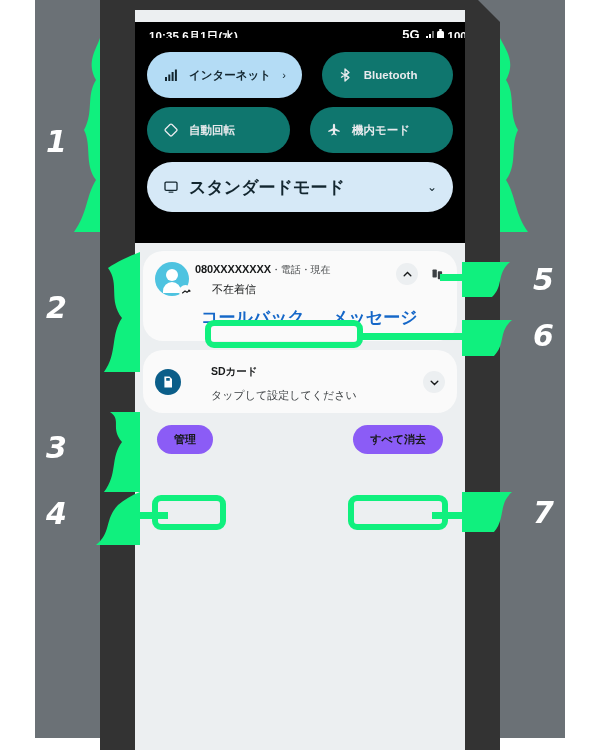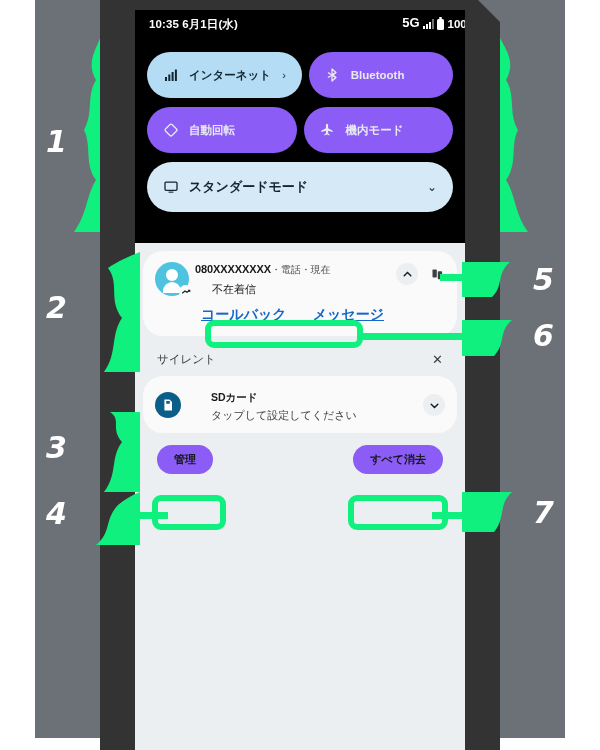--- a/index.html
+++ b/index.html
@@ -12,44 +12,44 @@
 
   
   .bezel{position:absolute;left:100px;top:0;width:400px;height:750px;background:#333333;}
   .bezel-notch{position:absolute;right:0;top:0;width:0;height:0;
     border-left:22px solid transparent;border-top:22px solid #6b7176;}
 
   
   .screen{position:absolute;left:135px;top:10px;width:330px;height:740px;background:#eceff1;overflow:hidden;}
 
   
-  .statusbar{position:absolute;left:0;top:0;width:356px;height:28px;background:#000;
+  .statusbar{position:absolute;left:0;top:12px;width:356px;height:28px;background:#000;
     display:flex;align-items:center;justify-content:space-between;padding:0 14px;box-sizing:border-box;}
   .sb-left{color:#fff;font-size:11.5px;font-weight:bold;letter-spacing:.1px;}
   .sb-right{color:#fff;font-size:11.5px;font-weight:bold;display:flex;align-items:center;gap:3px;}
   .sb-5g{font-size:13px;font-weight:bold;position:relative;top:-2px;}
   .bars{display:inline-block;width:11px;height:10px;position:relative;}
   .bars i{position:absolute;bottom:0;width:2px;background:#fff;display:block;}
   .bars i:nth-child(1){left:0;height:3px;}
   .bars i:nth-child(2){left:3px;height:5px;}
   .bars i:nth-child(3){left:6px;height:7.5px;}
   .bars i:nth-child(4){left:9px;height:10px;opacity:.45;}
   .batt{display:inline-block;width:7px;height:11px;background:#fff;border-radius:1.5px;position:relative;margin-right:1px;}
   .batt:before{content:"";position:absolute;left:2px;top:-2px;width:3px;height:2px;background:#fff;border-radius:1px;}
 
   
   .qs{position:absolute;left:0;top:28px;width:330px;height:205px;background:#000;padding:14px 12px 0;box-sizing:border-box;}
-  .tile-row{display:flex;gap:7px;margin-bottom:9px;}
-  .tile{flex:1;height:46px;border-radius:23px;background:#8b5cf6;display:flex;align-items:center;padding:0 16px;box-sizing:border-box;gap:11px;}
+  .tile-row{display:flex;gap:20px;margin-bottom:9px;}
+  .tile{flex:1;height:46px;border-radius:23px;background:#0f766e;display:flex;align-items:center;padding:0 16px;box-sizing:border-box;gap:11px;}
   .tile.active{background:#b4dcf5;}
   .tile-label{font-size:11.5px;color:#e8eaed;font-weight:bold;white-space:nowrap;}
   .tile.active .tile-label{color:#13262f;}
   .tile .chev-r{margin-left:auto;color:#13262f;font-size:11px;}
   .tile-wide{height:50px;border-radius:25px;background:#d6e9f7;display:flex;align-items:center;padding:0 16px;box-sizing:border-box;gap:11px;margin-top:5px;}
-  .tile-wide .tile-label{color:#13262f;font-size:13px;}
+  .tile-wide .tile-label{color:#13262f;font-size:17px;}
   .tile-wide .chev-d{margin-left:auto;color:#13262f;font-size:12px;}
   .ic{width:15px;height:15px;display:inline-flex;align-items:center;justify-content:center;flex:none;}
   .ic svg{display:block;}
 
   
   .notifs{position:absolute;left:0;top:233px;width:330px;bottom:0;background:#eceff1;padding:8px 8px 0;box-sizing:border-box;}
   .card{background:#fafafa;border-radius:20px;padding:11px 12px 10px;margin-bottom:9px;position:relative;}
   .n-head{display:flex;align-items:flex-start;gap:6px;}
   .avatar{width:34px;height:34px;border-radius:50%;background:#4ec3e0;flex:none;position:relative;
           display:flex;align-items:flex-end;justify-content:center;overflow:visible;}
@@ -58,30 +58,30 @@
   .avatar .badge{position:absolute;right:-3px;bottom:-2px;width:13px;height:13px;border-radius:50%;background:#fafafa;
                  display:flex;align-items:center;justify-content:center;}
   .n-txt{flex:1;min-width:0;padding-top:1px;}
   .n-title{font-size:11px;color:#17191a;font-weight:bold;letter-spacing:-.1px;}
   .n-title .meta{font-weight:normal;color:#4a4d4f;font-size:10px;}
   .n-sub{font-size:11px;color:#17191a;margin-top:5px;margin-left:17px;}
   .collapse{width:22px;height:22px;border-radius:50%;background:#eceff1;display:flex;align-items:center;
             justify-content:center;flex:none;margin-top:1px;}
   .appicon{width:13px;height:13px;flex:none;margin-top:5px;margin-left:8px;}
   .n-actions{display:flex;gap:26px;padding:9px 0 2px 46px;}
-  .act{font-size:14px;color:#1567c8;font-weight:bold;text-decoration:underline;}
+  .act{font-size:17px;color:#1567c8;font-weight:bold;}
 
   .sec-head{display:flex;align-items:center;justify-content:space-between;padding:7px 14px 9px;}
   .sec-title{font-size:11.5px;color:#3c4043;}
   .sec-x{font-size:13px;color:#3c4043;line-height:1;}
 
   .sd-row{display:flex;align-items:center;gap:30px;}
   .sd-icon{width:26px;height:26px;border-radius:50%;background:#0b5e89;flex:none;display:flex;align-items:center;justify-content:center;}
   .sd-t1{font-size:10.5px;color:#17191a;font-weight:bold;}
-  .sd-t2{font-size:11px;color:#3c4043;margin-top:3px;}
+  .sd-t2{font-size:11px;color:#3c4043;margin-top:9px;}
   .sd-chev{width:22px;height:22px;border-radius:50%;background:#eceff1;display:flex;align-items:center;
            justify-content:center;margin-left:auto;flex:none;}
 
   .btn-row{display:flex;justify-content:space-between;padding:3px 14px 0;}
   .pill{background:#8b5cf6;border-radius:16px;padding:7px 17px;font-size:11px;color:#17191a;font-weight:bold;}
 
   
   .ov{position:absolute;left:0;top:0;width:600px;height:750px;pointer-events:none;}
   .num{position:absolute;color:#ffffff;font-size:30px;font-weight:bold;font-style:italic;
        font-family:"DejaVu Sans",sans-serif;}
@@ -197,24 +197,20 @@
                 <rect x="5.8" y="3.3" width="4.3" height="8" rx="0.8" fill="#3c4043"></rect>
               </svg>
           </div>
         </div>
         <div class="n-actions">
           <span class="act">コールバック</span>
           <span class="act">メッセージ</span>
         </div>
       </div>
 
-      <div class="sec-head">
-        <span class="sec-title">サイレント</span>
-        <span class="sec-x">✕</span>
-      </div>
 
       <div class="card">
         <div class="sd-row">
           <span class="sd-icon">
             <svg width="14" height="14" viewBox="0 0 14 14">
                 <path d="M3.4 1.5 h5.1 L11 4 v8.5 H3.4 Z" fill="#ffffff"></path>
                 <rect x="5.2" y="3.1" width="3.6" height="2.6" rx="0.5" fill="#0b5e89"></rect>
               </svg>
           </span>
           <span>

